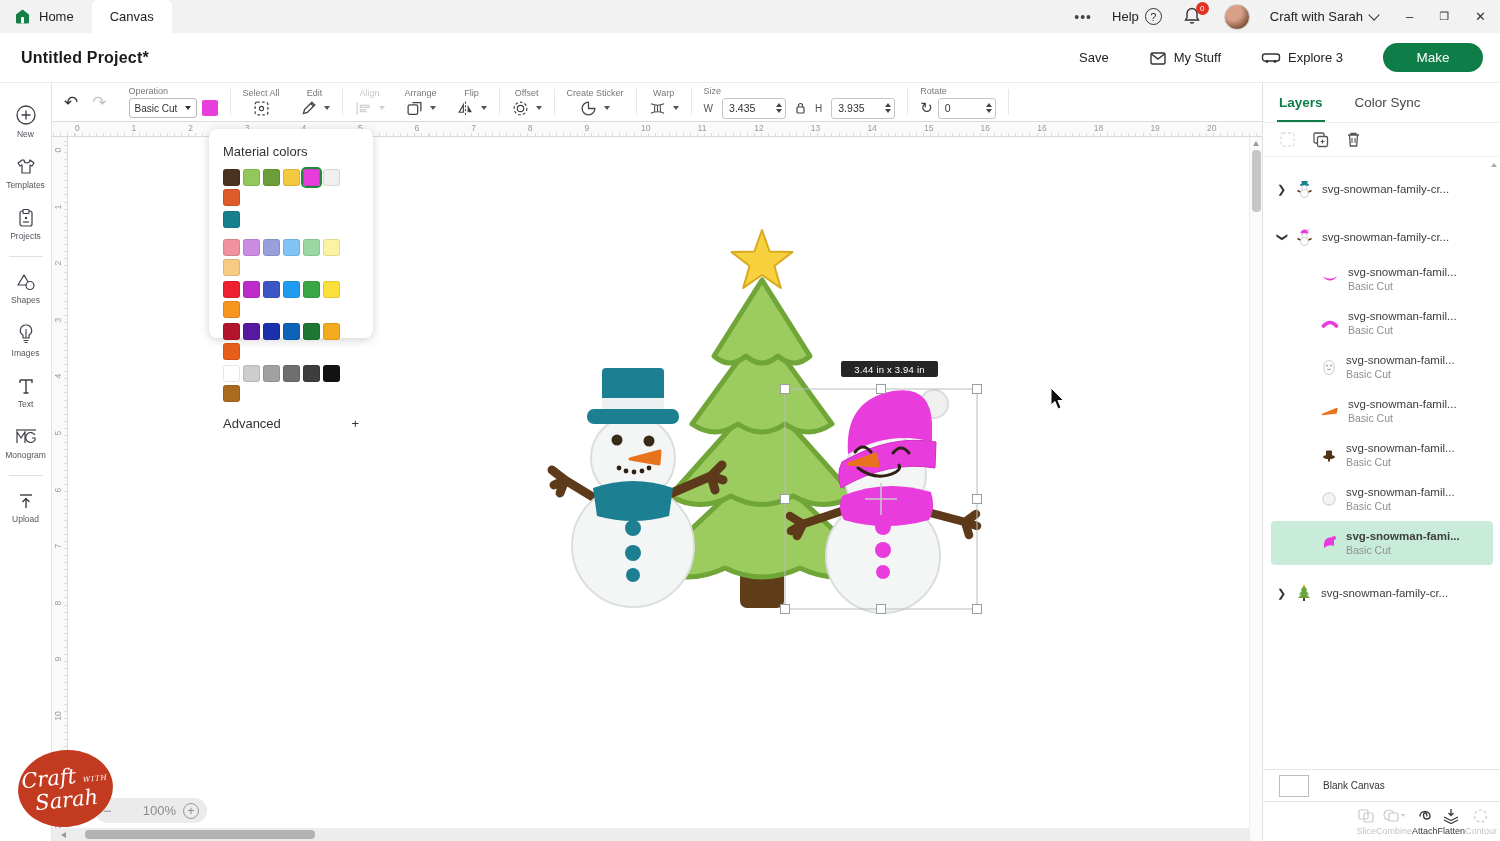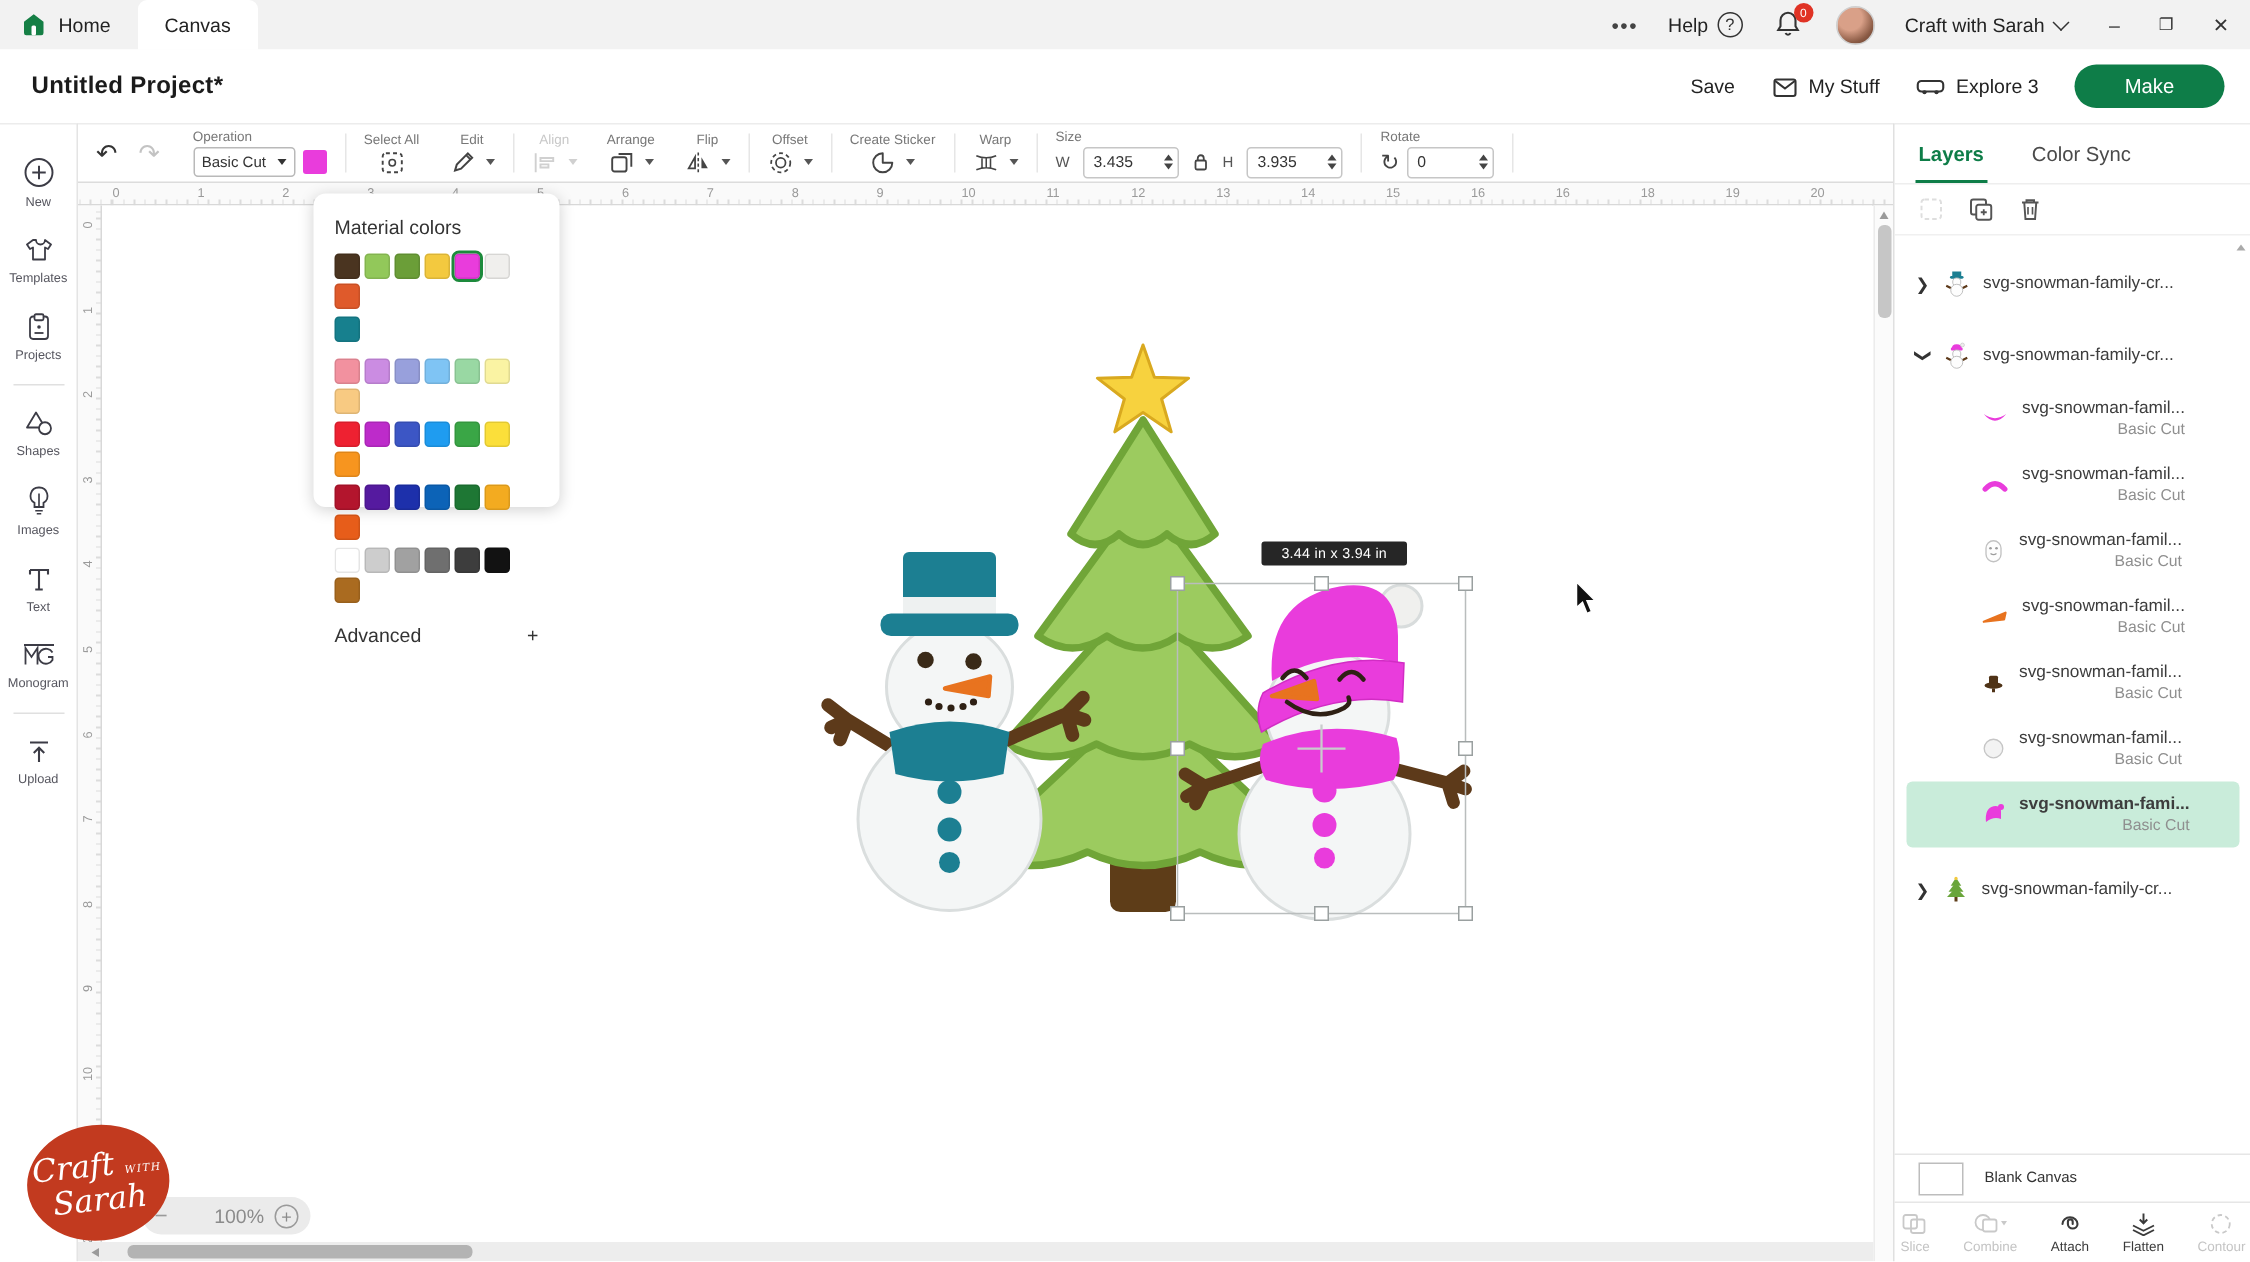--- a/index.html
+++ b/index.html
@@ -18,21 +18,21 @@
   .bell-wrap { position:relative; width:22px; height:22px; }
   .badge { position:absolute; top:-4px; right:-5px; min-width:13px; height:13px; background:#e03325; color:#fff; border-radius:7px; font-size:8px; display:flex; align-items:center; justify-content:center; padding:0 2px; }
   .avatar { width:26px; height:26px; border-radius:50%; background:radial-gradient(circle at 35% 30%, #d9a088 0 35%, #8a5a44 70%, #5f3c2c); border:1px solid #cfcfcf; }
   .account { display:flex; align-items:center; gap:7px; font-size:13px; color:#222; }
   .chev { width:8px; height:8px; border-right:1.6px solid #333; border-bottom:1.6px solid #333; transform:rotate(45deg); margin-top:-4px; }
   .winctl { display:flex; align-items:center; gap:26px; margin-left:8px; font-size:13px; color:#333; }
 
   
   .header { position:absolute; left:0; top:33px; width:1500px; height:49px; background:#fff; display:flex; align-items:center; }
   .proj-title { position:absolute; left:21px; font-size:16px; font-weight:700; color:#1b1b1b; letter-spacing:.2px; }
-  .hdr-right { position:absolute; right:17px; display:flex; align-items:center; gap:24px; }
+  .hdr-right { position:absolute; right:17px; display:flex; align-items:center; gap:40px; }
   .hdr-item { display:flex; align-items:center; gap:7px; font-size:13px; color:#222; }
   .btn-make { background:#0e7d48; color:#fff; font-size:13.5px; border:none; border-radius:15px; width:100px; height:29px; display:flex; align-items:center; justify-content:center; }
 
   
   .toolbar { position:absolute; left:52px; top:82px; width:1210px; height:40px; background:#fff; border-top:1px solid #ececec; border-bottom:1px solid #dcdcdc; display:flex; align-items:center; }
   .tool-group { display:flex; flex-direction:column; align-items:center; justify-content:center; height:38px; padding:0 10px; }
   .tg-label { font-size:9px; color:#777; line-height:10px; margin-bottom:2px; white-space:nowrap; align-self:flex-start; }
   .tg-label.center { align-self:center; }
   .tg-row { display:flex; align-items:center; gap:5px; }
   .sep { width:1px; height:26px; background:#e6e6e6; margin:0 2px; }
@@ -102,34 +102,34 @@
 
   
   .layers { position:absolute; left:1262px; top:82px; width:238px; height:759px; background:#fff; border-left:1px solid #e0e0e0; border-top:1px solid #ececec; }
   .lp-tabs { display:flex; gap:28px; padding:0 14px; height:40px; align-items:center; border-bottom:1px solid #eee; position:relative; }
   .lp-tab { font-size:13.5px; color:#4a4a4a; padding:10px 2px; }
   .lp-tab.active { color:#0e7d48; font-weight:600; border-bottom:2.5px solid #0e7d48; margin-bottom:-1px; }
   .lp-icons { display:flex; gap:16px; align-items:center; height:34px; padding:0 16px; border-bottom:1px solid #f0f0f0; }
   .lp-list { position:absolute; left:0; top:78px; width:238px; height:608px; overflow:hidden; }
   .lrow { display:flex; align-items:center; gap:9px; padding:0 10px 0 14px; }
   .lrow.group { height:40px; margin-top:8px; }
-  .lrow.child { height:44px; padding-left:58px;text-align:right; }
+  .lrow.child { height:44px; padding-left:58px; }
   .lrow .chevlr { font-size:11px; color:#333; width:10px; display:inline-block; }
   .lrow .chevlr.open { display:inline-block; transform:rotate(90deg); }
   .lname { font-size:11.5px; color:#3d3d3d; white-space:nowrap; }
   .lsub { font-size:10.5px; color:#8f8f8f; margin-top:2px; }
   .ltext { display:flex; flex-direction:column; justify-content:center; }
   .lrow.selected { background:#c9ecda; border-radius:4px; margin:0 8px 0 8px; padding-left:50px; }
   .lrow.selected .lname { font-weight:700; }
   .lp-scroll { position:absolute; right:2px; top:80px; width:8px; height:600px; }
   .lp-scroll .arr { position:absolute; top:0; left:1px; width:0; height:0; border-left:3px solid transparent; border-right:3px solid transparent; border-bottom:4.5px solid #aaa; }
   .blank-row { position:absolute; left:0; top:686px; width:238px; height:32px; border-top:1px solid #e6e6e6; display:flex; align-items:center; gap:14px; padding:2px 16px; }
   .blank-sw { width:30px; height:22px; background:#fff; border:1px solid #bdbdbd; }
   .blank-lbl { font-size:10px; color:#333; }
-  .lp-actions { position:absolute; left:0; top:718px; width:238px; height:41px; border-top:1px solid #e6e6e6; display:flex; align-items:center; justify-content:space-between; padding:0 4px; }
+  .lp-actions { position:absolute; left:0; top:718px; width:238px; height:41px; border-top:1px solid #e6e6e6; display:flex; align-items:center; justify-content:flex-end; padding:0 4px; }
   .act { display:flex; flex-direction:column; align-items:center; gap:2px; font-size:9px; color:#3b3b3b; }
   .act.off { color:#c4c4c4; }
   svg { display:block; }
 </style>
 </head>
 <body>
 
 <div class="app">
 
   <div class="titlebar">

